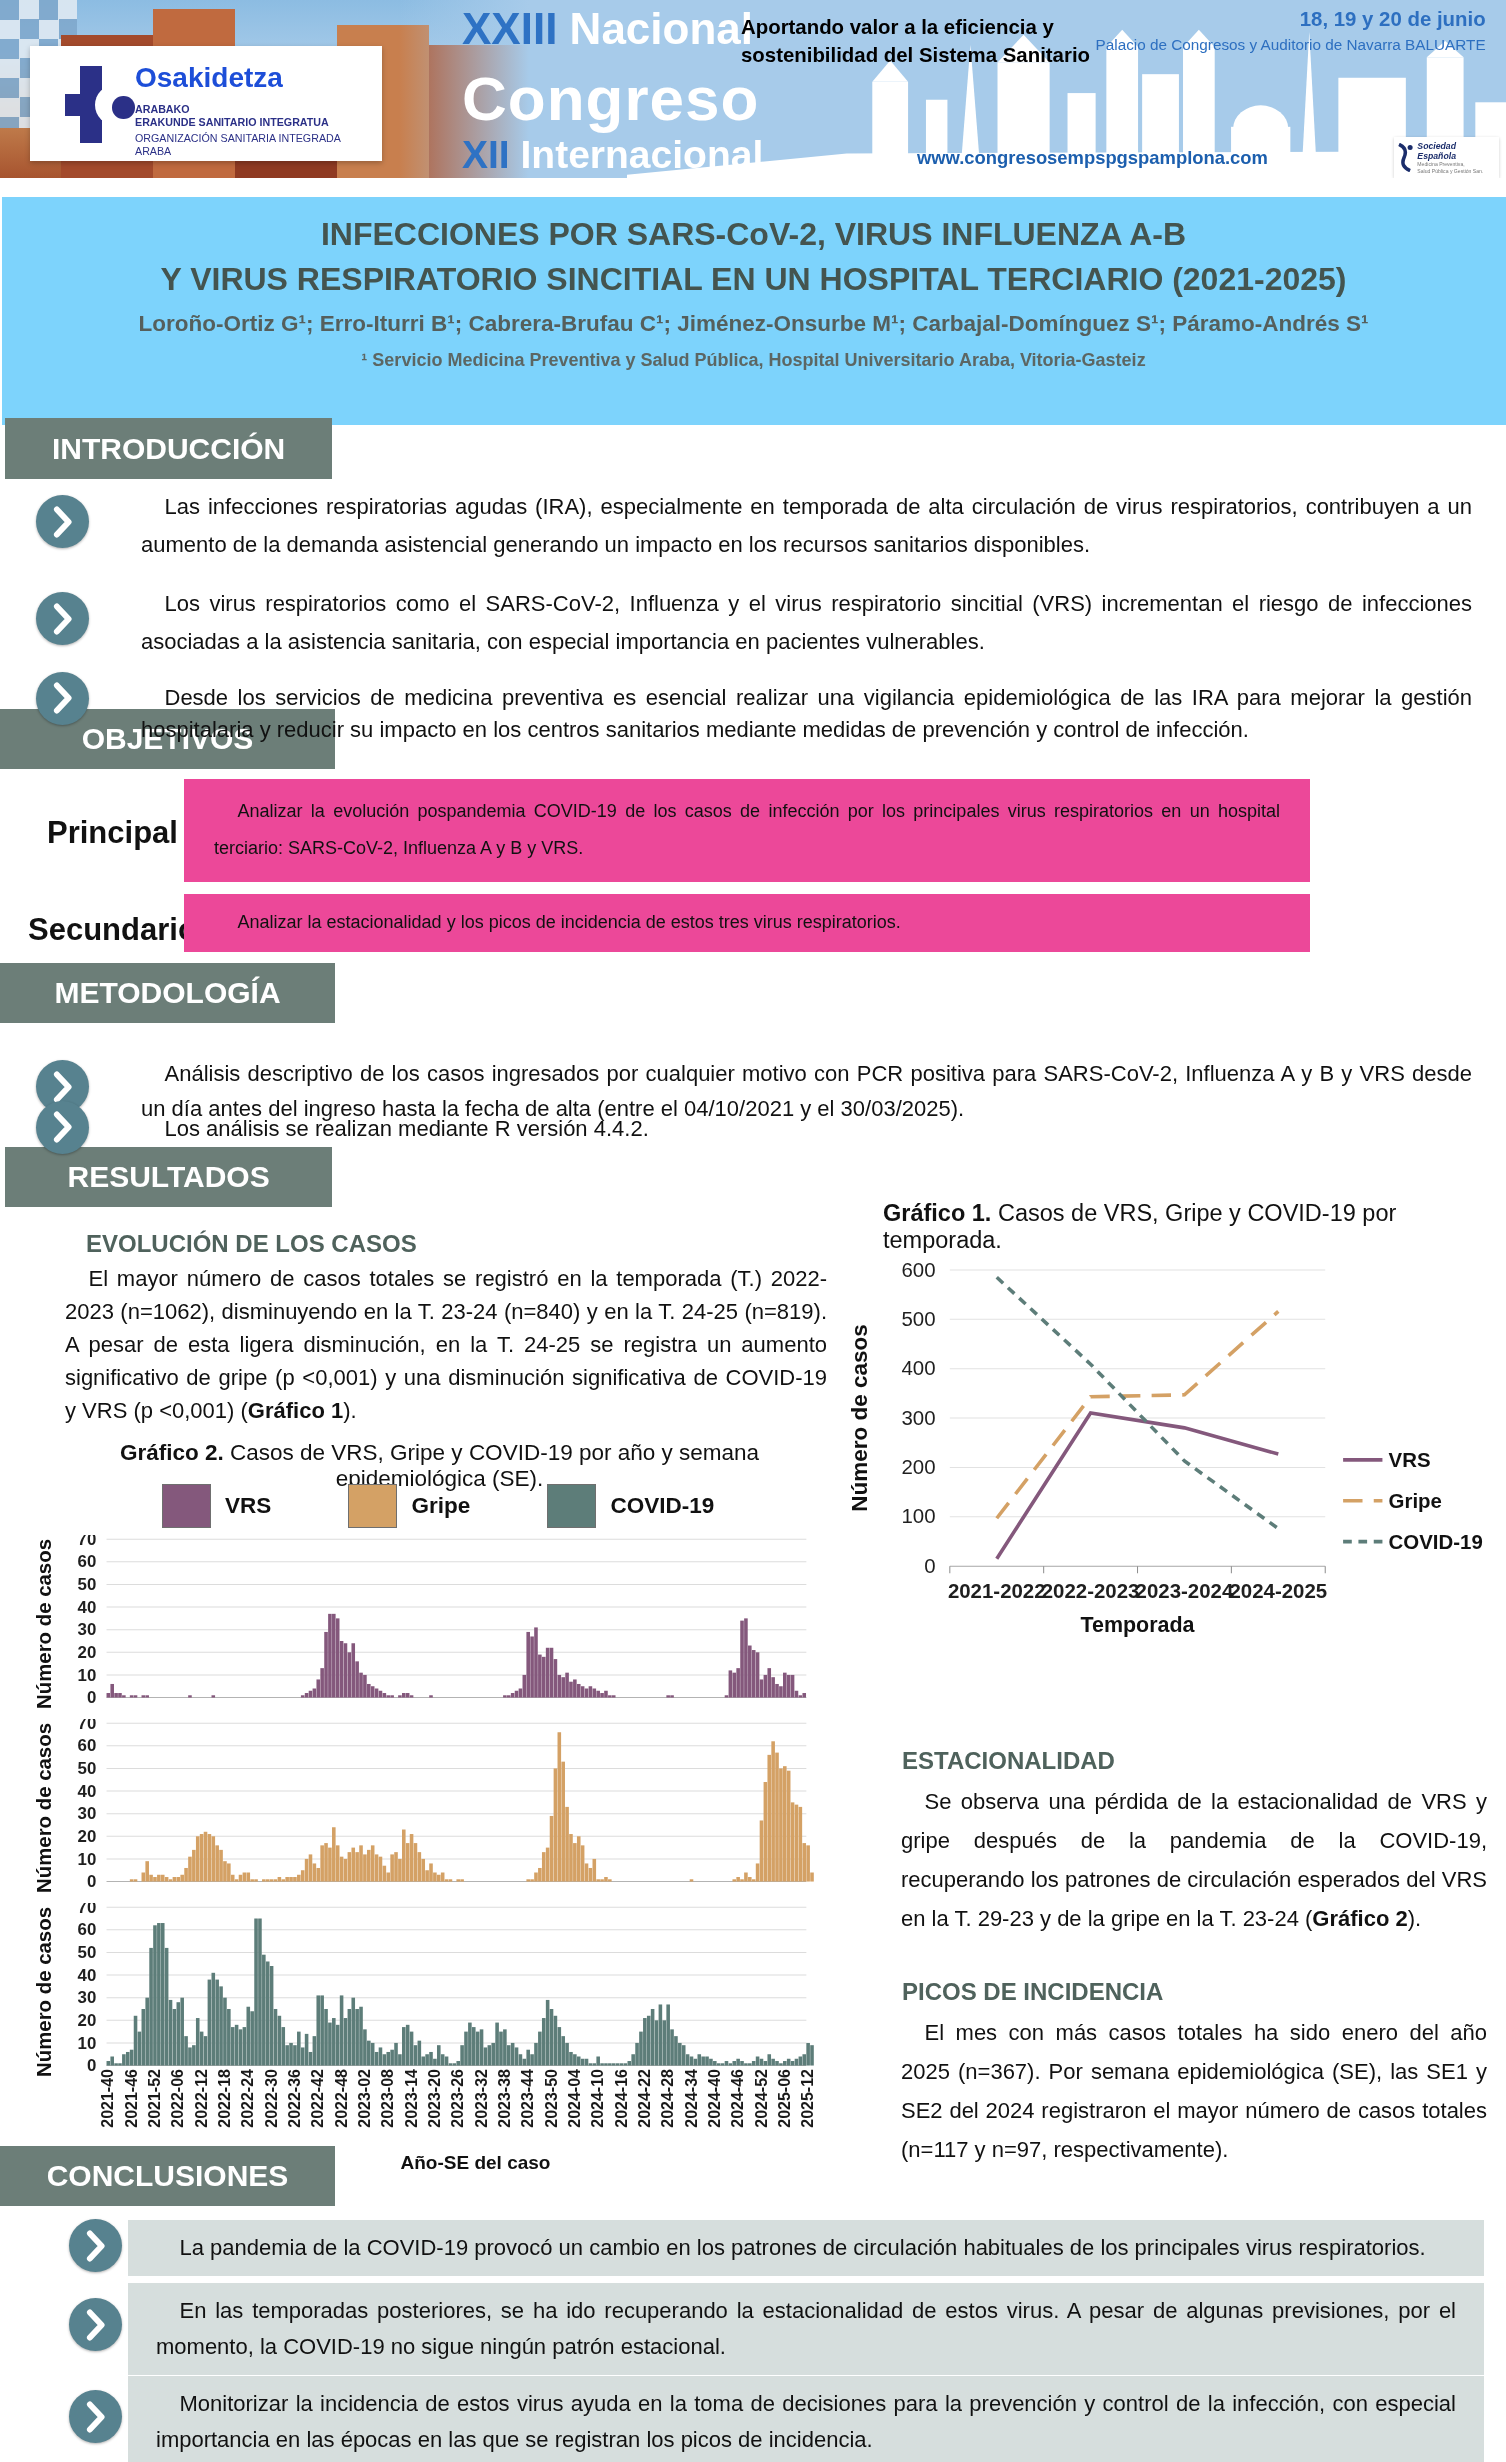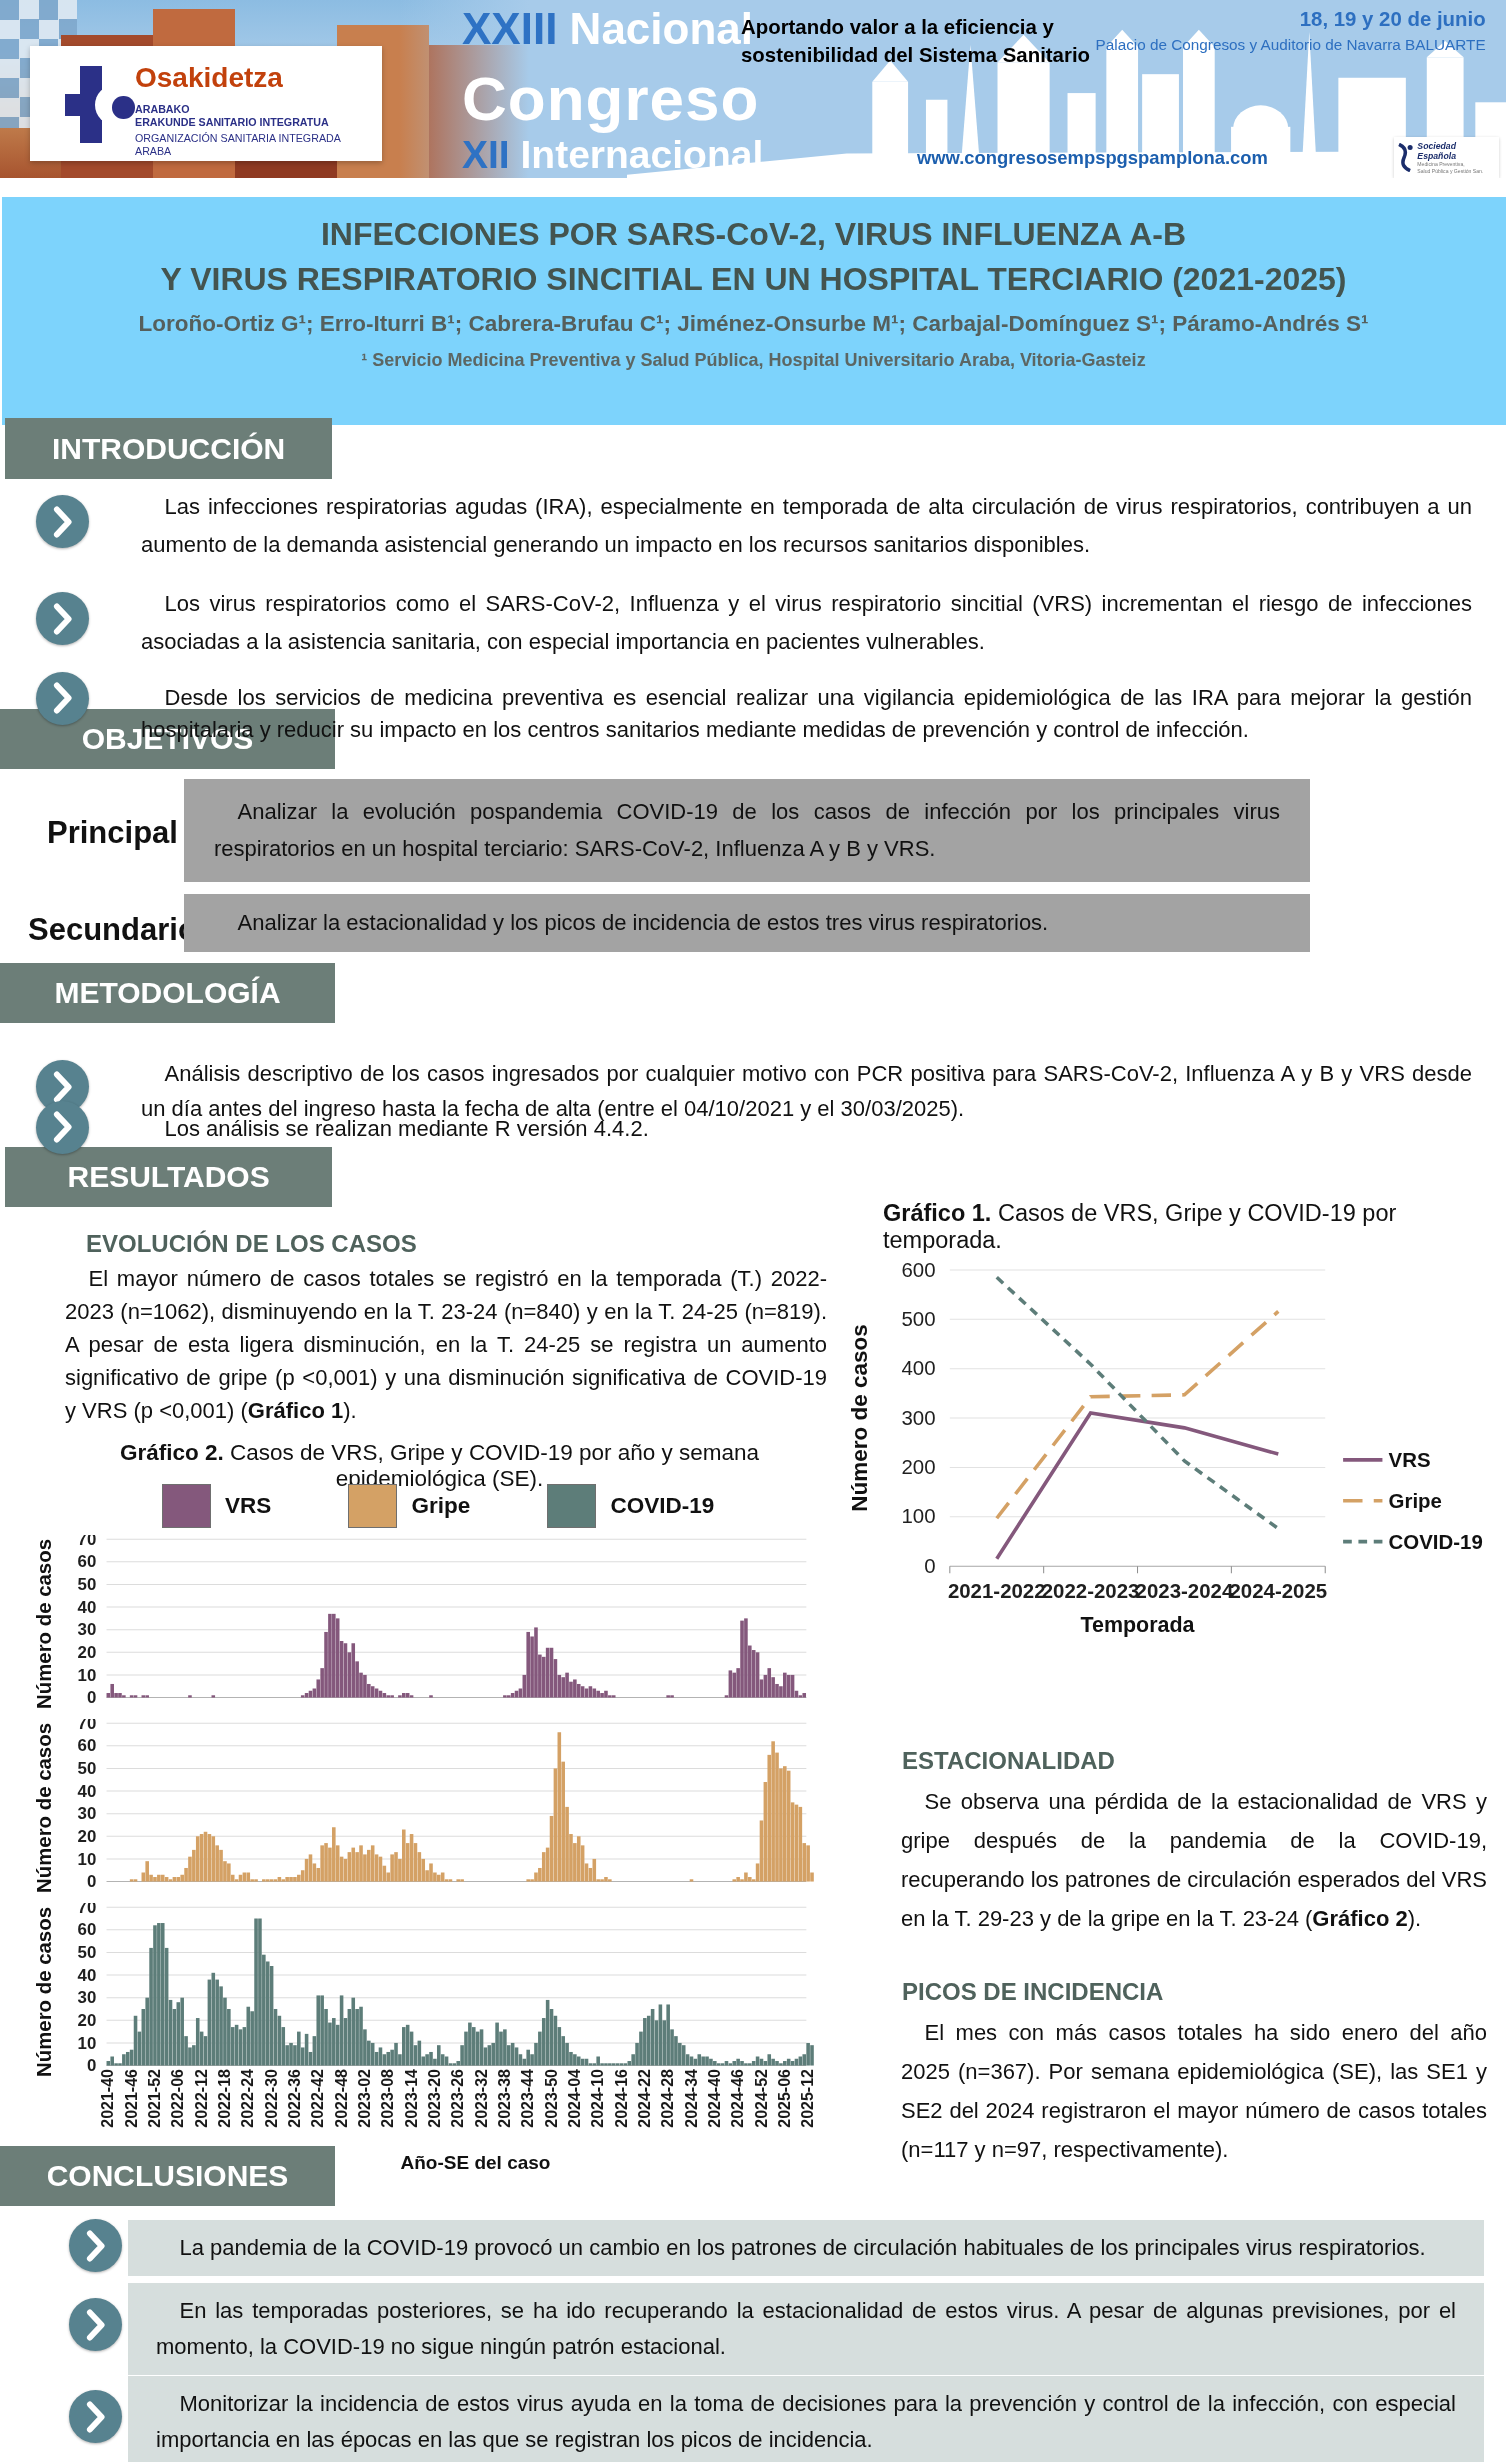--- a/index.html
+++ b/index.html
@@ -15,21 +15,21 @@
      background:repeating-conic-gradient(#dfe9f2 0% 25%, #7fa8cc 0% 50%) 0 0/39px 39px; opacity:.9; }
   .photo-fade { position:absolute; top:0; right:0; width:153px; height:178px;
      background:linear-gradient(90deg, rgba(167,203,234,0) 0%, #a7cbea 85%); }
   .osk-card { position:absolute; top:46px; left:30px; width:352px; height:115px; background:#fff;
      box-shadow:0 1.5px 5.1px rgba(0,0,0,.25); z-index:5; }
   .osk-cross { position:absolute; left:35px; top:20.4px; width:61px; height:77px; }
   .osk-cross .v { position:absolute; left:15.3px; top:0; width:21.5px; height:77px; background:#2b3087; }
   .osk-cross .h { position:absolute; left:0; top:28px; width:52px; height:21.5px; background:#2b3087; }
   .osk-cross .notch { position:absolute; left:30px; top:18.4px; width:40px; height:40px; background:#fff; border-radius:50%; }
   .osk-cross .dot { position:absolute; left:47px; top:30px; width:22.5px; height:22.5px; background:#2b3087; border-radius:50%; }
-  .osk-name { position:absolute; left:105px; top:16.3px; font-size:28px; font-weight:700; color:#c2410c; }
+  .osk-name { position:absolute; left:105px; top:16.3px; font-size:28px; font-weight:700; color:#1d4ed8; }
   .osk-sub { position:absolute; left:105px; top:57px; font-size:10.7px; font-weight:700; color:#2b3087; line-height:12.8px; }
   .osk-sub2 { position:absolute; left:105px; top:86px; font-size:10.7px; font-weight:400; color:#2b3087; line-height:12.8px; }
   .congress { position:absolute; left:462px; top:7.2px; z-index:4; line-height:1; white-space:nowrap; }
   .cg-l1 { font-size:44px; font-weight:700; }
   .cg-l2 { font-size:62px; font-weight:700; color:#fff; margin-top:17px; letter-spacing:1px; }
   .cg-l3 { font-size:39px; font-weight:700; margin-top:5.1px; }
   .cg-l4 { font-size:43px; font-weight:700; color:#17539f; margin-top:6.1px; }
   .blue-num { color:#2e72c4; }
   .white-word { color:#fff; }
   .cg-year { font-size:34px; letter-spacing:5.1px; margin-left:21.5px; }
@@ -57,21 +57,21 @@
      display:flex; align-items:center; justify-content:center; }
 
   
   .bullet { position:absolute; }
   .chev { position:absolute; left:0; width:53px; height:53px; border-radius:50%; background:#57828f;
      display:flex; align-items:center; justify-content:center; box-shadow:0 1px 2.6px rgba(0,0,0,.3); }
   .btxt { margin-left:105px; font-size:22px; color:#111; text-align:justify; line-height:38px; text-indent:23.5px; }
 
   
   .obj-label { position:absolute; font-size:31px; font-weight:700; color:#111; }
-  .obj-box { position:absolute; left:184px; width:1126px; background:#a3a3a3; font-size:22px; color:#111;
+  .obj-box { position:absolute; left:184px; width:1126px; background:#ec4899; font-size:18px; color:#111;
      text-align:justify; line-height:37px; padding:14.3px 30px; text-indent:23.5px; }
 
   
   .sub-h { position:absolute; font-size:24px; font-weight:700; color:#4f625c; }
   .para { position:absolute; font-size:22px; color:#111; text-align:justify; text-indent:23.5px; }
   .cap { font-size:22.5px; color:#111; }
   .cap b { font-weight:700; }
   .g2-caption { position:absolute; text-align:center; }
   .g2-legend { position:absolute; display:flex; justify-content:center; gap:77px; }
   .g2-legend .item { display:flex; align-items:center; gap:14.3px; }

